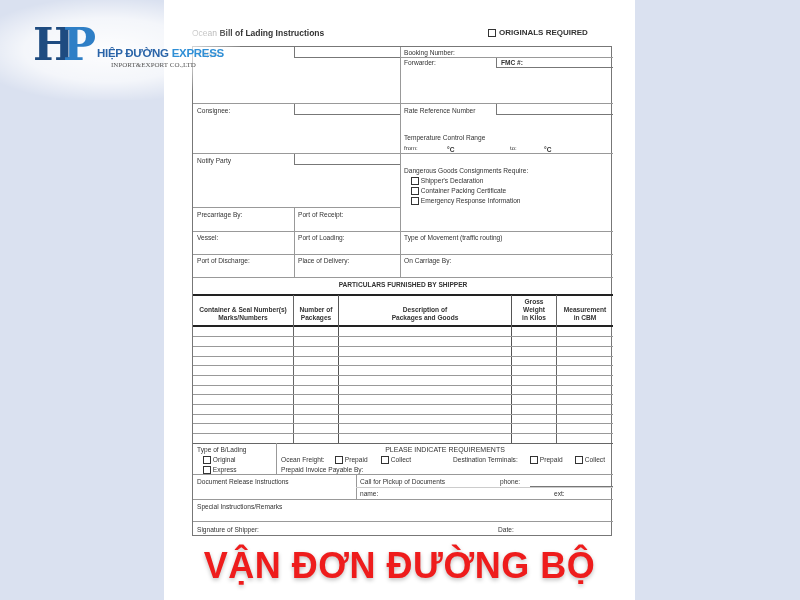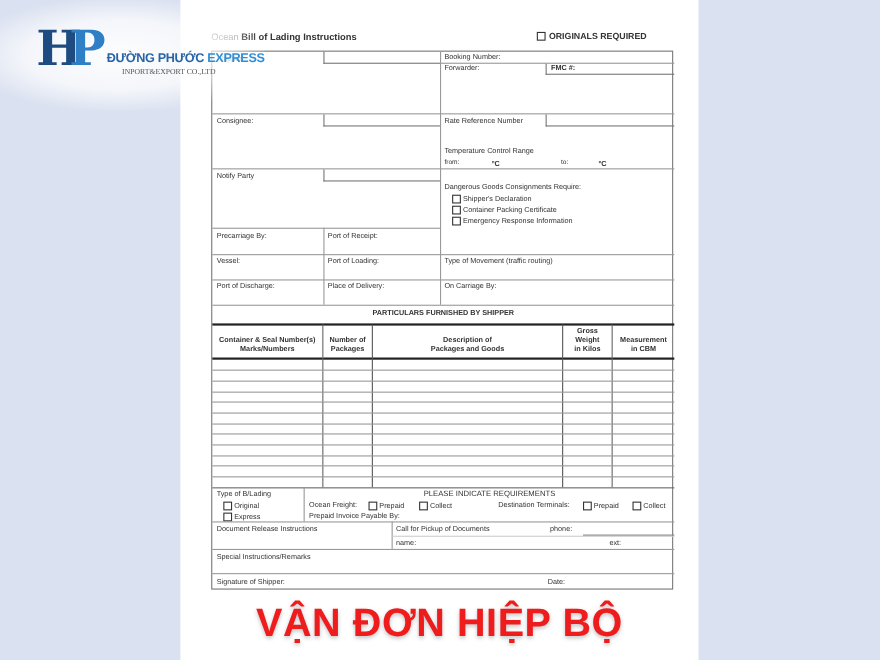--- a/index.html
+++ b/index.html
@@ -29,21 +29,21 @@
 </style>
 </head>
 <body>
 
 <div class="page"></div>
 
 <div class="logo-glow"></div>
 <div class="logo">
   <span class="h">H</span>
   <span class="p">P</span>
-  <span class="name"><span>ĐƯỜNG PHƯỚC</span> <span class="ex">EXPRESS</span></span>
+  <span class="name"><span>HIỆP ĐƯỜNG</span> <span class="ex">EXPRESS</span></span>
   <span class="sub">INPORT&amp;EXPORT CO.,LTD</span>
 </div>
 
 <div class="doc-title">
   <span class="ocean">Ocean</span>
   <span>Bill of Lading Instructions</span>
 </div>
 <div class="originals">
   <span class="cb"></span>
   <span>ORIGINALS REQUIRED</span>
@@ -161,13 +161,13 @@
   <div class="ln" style="left:0; top:452px; width:420px; height:1px;"></div>
 
   <span class="lbl" style="left:4px; top:456px;">Special Instructions/Remarks</span>
   <div class="f" style="left:0; top:465px; width:420px; height:9px;"></div>
   <div class="ln" style="left:0; top:474px; width:420px; height:1px;"></div>
 
   <span class="lbl" style="left:4px; top:479px;">Signature of Shipper:</span>
   <span class="lbl" style="left:305px; top:479px;">Date:</span>
 </div>
 
-<div class="title-bottom">VẬN ĐƠN HIỆP BỘ</div>
+<div class="title-bottom">VẬN ĐƠN ĐƯỜNG BỘ</div>
 
 </body></html>

